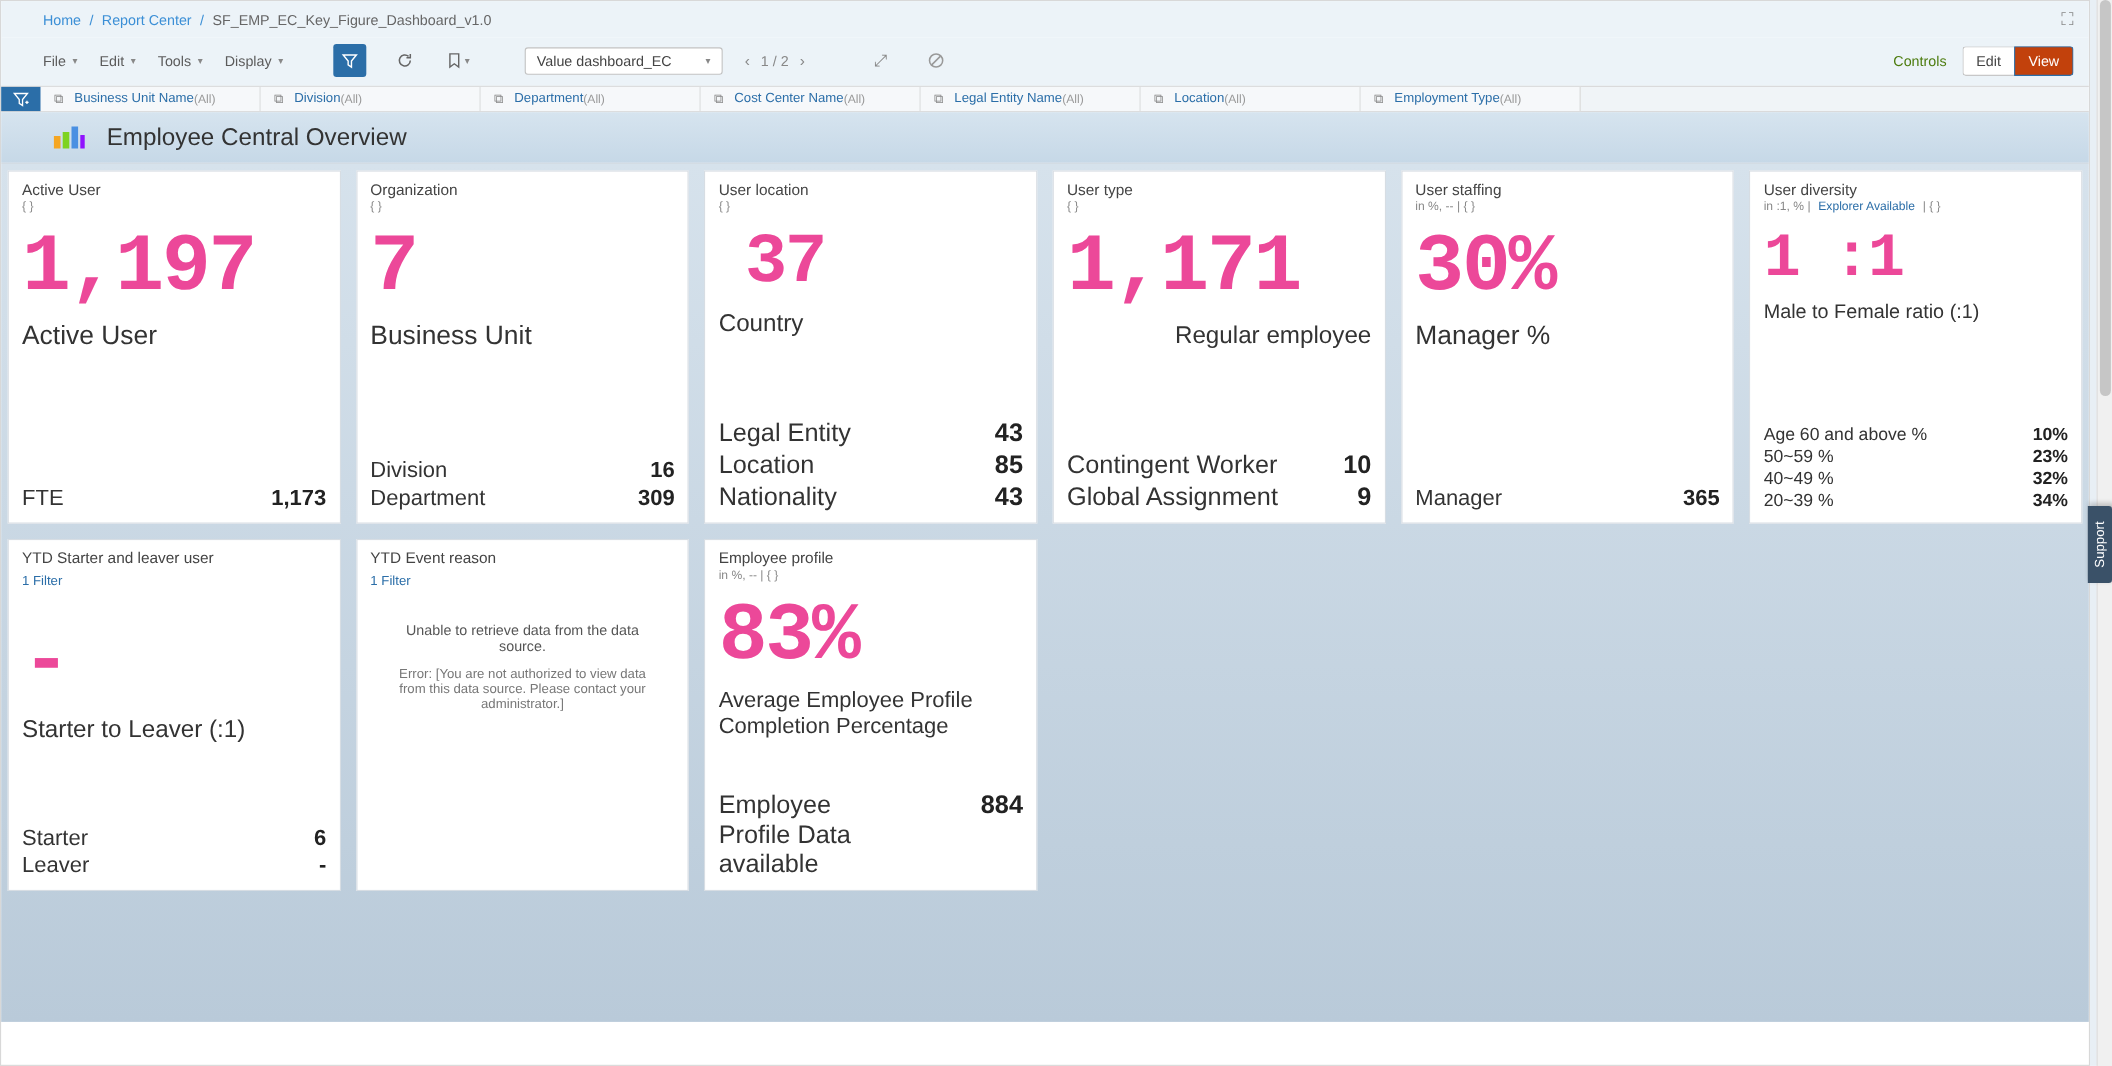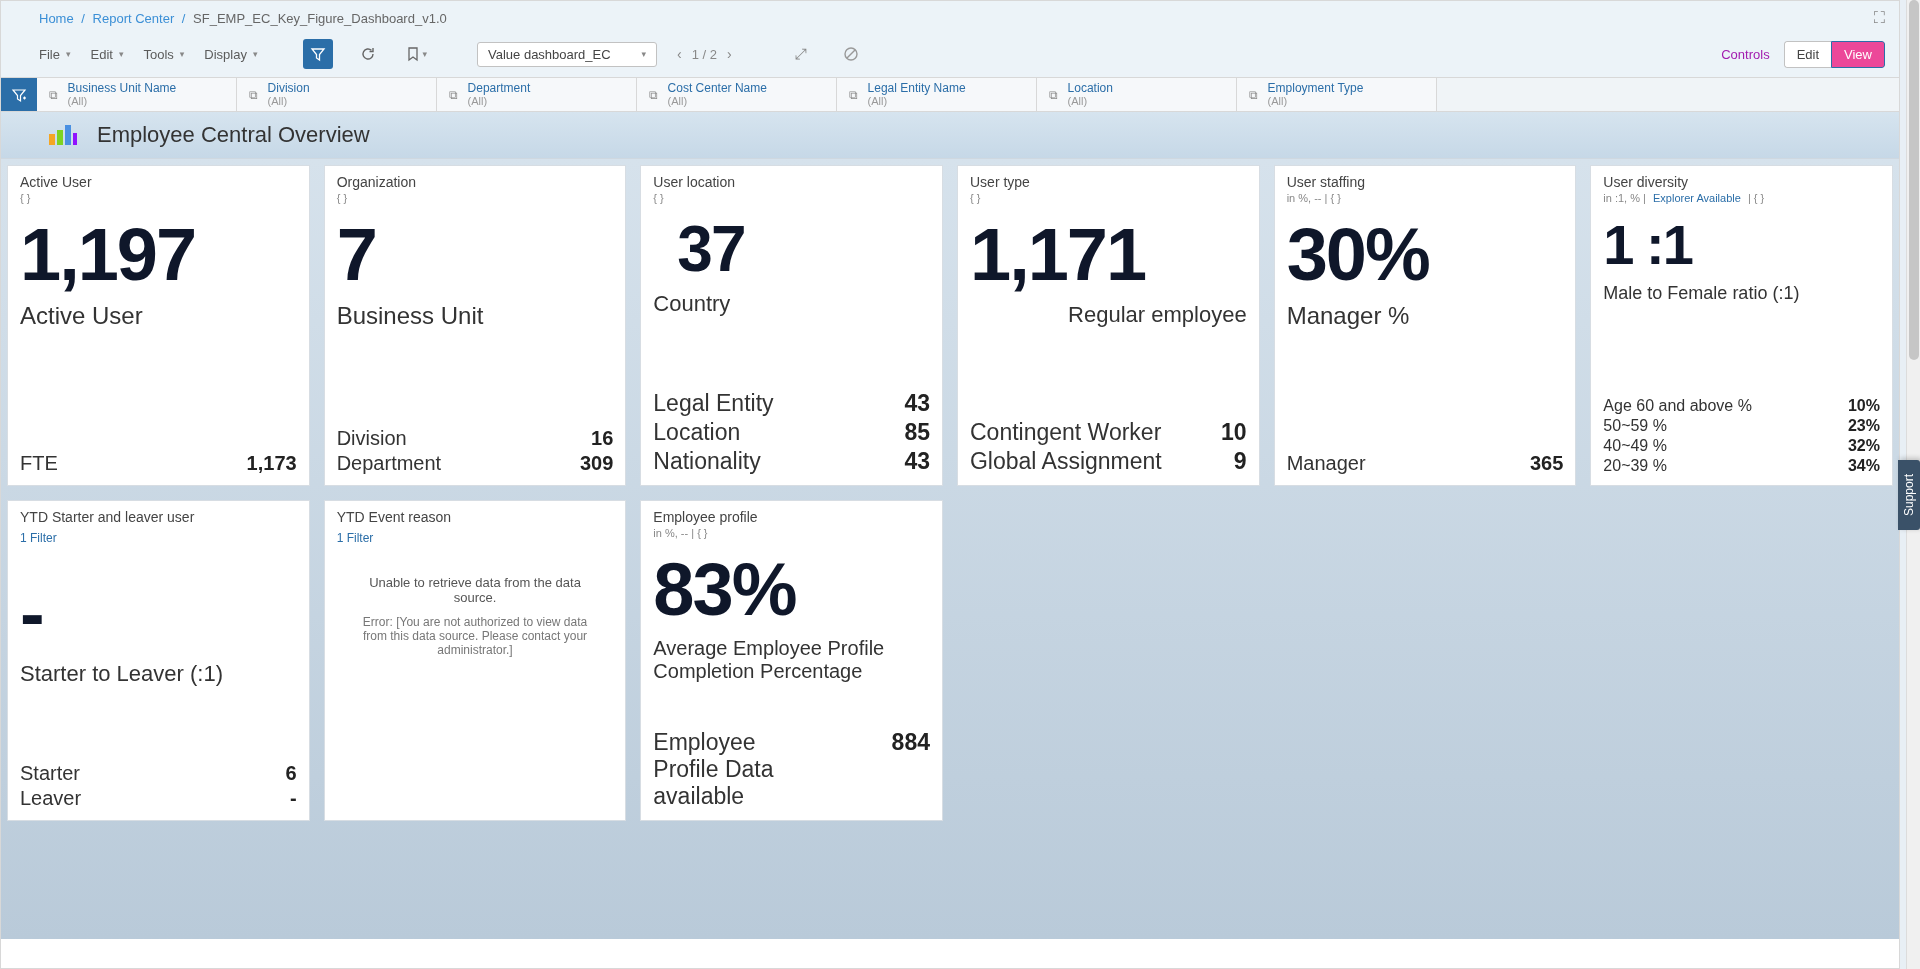--- a/index.html
+++ b/index.html
@@ -50,41 +50,41 @@
 .icon-btn.active { background: #2b6ea8; color: #fff; }
 .dropdown-select {
   display: inline-flex; align-items: center; justify-content: space-between;
   border: 1px solid #c2c2c2; background: #fff; border-radius: 3px;
   padding: 4px 10px; min-width: 180px; cursor: pointer; font-size: 13px; color: #444;
 }
 .pager { display: inline-flex; align-items: center; gap: 10px; color: #888; }
 .pager .arrow { cursor: pointer; font-size: 14px; }
 
 .toolbar-right { display: flex; align-items: center; gap: 14px; }
-.controls-link { color: #a21caf; cursor: pointer; }
+.controls-link { color: #4d7c0f; cursor: pointer; }
 .seg-group { display: inline-flex; border-radius: 3px; overflow: hidden; }
 .seg-btn { padding: 5px 12px; font-size: 13px; cursor: pointer; }
 .seg-btn.edit { background: #fff; border: 1px solid #c2c2c2; color: #444; border-right: 0; border-top-left-radius:3px; border-bottom-left-radius:3px;}
-.seg-btn.view { background: #ec4899; color: #fff; border: 1px solid #2b6ea8; border-top-right-radius:3px; border-bottom-right-radius:3px;}
+.seg-btn.view { background: #c2410c; color: #fff; border: 1px solid #2b6ea8; border-top-right-radius:3px; border-bottom-right-radius:3px;}
 
 .filter-bar {
   display: flex; align-items: stretch; background: #f0f4f7;
   border-top: 1px solid #d8d8d8; border-bottom: 1px solid #d8d8d8;
 }
 .filter-funnel {
   width: 36px; display: flex; align-items: center; justify-content: center;
   background: #2b6ea8; color: #fff; font-size: 14px;
 }
 .filter-chip {
   display: flex; align-items: center; gap: 10px;
   padding: 4px 12px; min-width: 200px; border-right: 1px solid #d8d8d8;
   cursor: pointer; background: #f6f8fa;
 }
 .filter-chip .copy-icon { color: #888; font-size: 12px;}
-.filter-chip .label-wrap { display:flex; flex-direction:column; line-height:1.1; }
+.filter-chip .label-wrap { display:flex; flex-direction:row; line-height:1.1;align-items:flex-end; }
 .filter-chip .f-label { color: #2b6ea8; font-size: 12px; }
 .filter-chip .f-sub { color: #999; font-size: 11px; }
 
 .title-strip {
   background: linear-gradient(to bottom, #d6e4ef, #c6d8e7);
   padding: 10px 20px 10px 48px; display: flex; align-items: center; gap: 20px;
   border-bottom: 1px solid #cfd8e0;
 }
 .title-strip .bars-icon {
   display:inline-block; width:28px; height:20px; background:
@@ -105,21 +105,21 @@
   grid-template-rows: 1fr 1fr;
   gap: 14px;
 }
 .card {
   background: #fff; border: 1px solid #d7dde3; padding: 8px 12px 10px;
   display: flex; flex-direction: column; min-height: 290px;
 }
 .card-title { font-size: 14px; color: #444; margin-bottom: 2px; }
 .card-sub { font-size: 11px; color: #888; margin-bottom: 6px; }
 .card-sub .explorer { color: #2b6ea8; cursor: pointer; margin: 0 4px;}
-.big-number { font-size: 74px; font-weight: 600; color: #0f172a; letter-spacing: -2px; line-height: 1.05; margin-top:6px;}
+.big-number { font-size: 74px; font-weight: 600; color: #ec4899; letter-spacing: -2px; line-height: 1.05; margin-top:6px;font-family:Liberation Mono, monospace;}
 .big-label { font-size: 24px; color: #333; margin-top: 8px; margin-bottom: 10px;}
 .kv-row { display: flex; justify-content: space-between; align-items: baseline; font-size: 20px; color: #333; margin-top: 2px; }
 .kv-row.sm { font-size: 23px; }
 .kv-row .v { font-weight: 600; color: #222; }
 .kv-row.sm .v { font-weight: 600; }
 .link-small { color:#2b6ea8; font-size:12px; cursor:pointer; margin-top:4px; }
 .error-box { font-size:13px; color:#555; padding: 30px 16px; text-align:center; }
 .error-box .err { font-size:12px; color:#777; margin-top:10px; display:block; }
 
 .support-tab {

